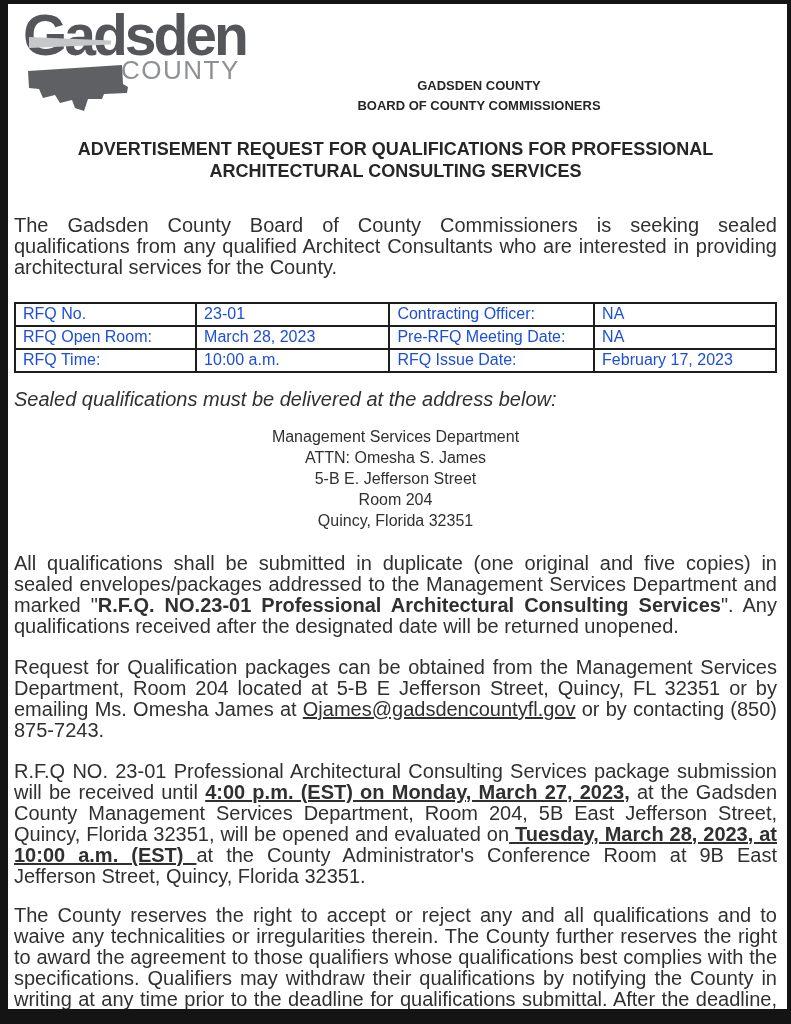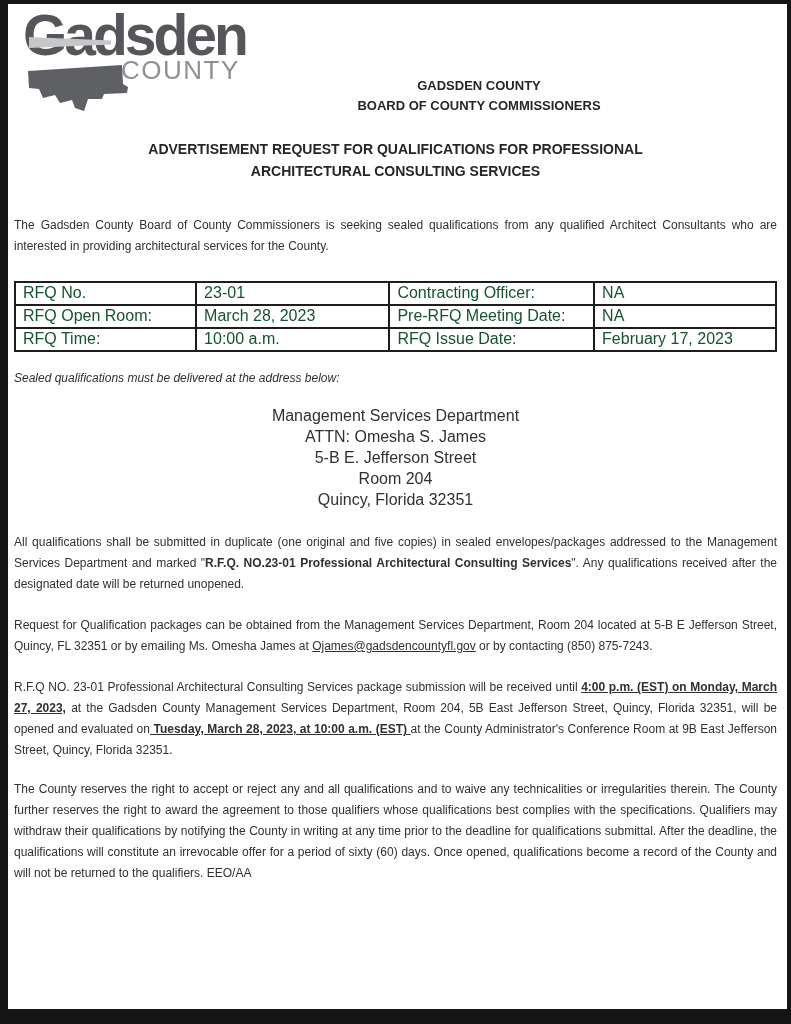--- a/index.html
+++ b/index.html
@@ -38,48 +38,48 @@
   }
   .logo-map { position: absolute; left: 6px; top: 46px; }
 
   .org-header {
     position: absolute; left: 155px; top: 72px; width: 620px;
     text-align: center; font-weight: bold; font-size: 13px; line-height: 20px;
     color: #262626;
   }
   .doc-title {
     position: absolute; left: 0; top: 134px; width: 100%;
-    text-align: center; font-weight: bold; font-size: 14px; line-height: 22px;
+    text-align: center; font-weight: bold; font-size: 18px; line-height: 22px;
     color: #262626;
   }
 
   
   p.body {
-    font-size: 12px; line-height: 21px; margin: 0 0 20px 0;
+    font-size: 20px; line-height: 21px; margin: 0 0 20px 0;
     text-align: justify; color: #303030;
   }
   p.intro { margin-bottom: 24px; }
   p.note  { text-align: left; margin-bottom: 16px; font-style: italic; }
   p.receive { margin-bottom: 18px; }
   p.reserve { margin-bottom: 0; }
 
   .address {
     text-align: center; font-size: 16px; line-height: 21px;
     margin: 0 0 22px 0; color: #303030;
   }
 
   
   table.rfq {
     border-collapse: collapse; table-layout: fixed;
     width: 763px; margin: 0 0 16px 0;
   }
   table.rfq td {
     border: 2px solid #1d1d1d; height: 23px;
     padding: 0 4px 1px 7px; font-size: 16px; line-height: 20px;
-    vertical-align: middle; color: #14532d;
+    vertical-align: middle; color: #1d4ed8;
     white-space: nowrap; overflow: hidden;
   }
   .c1 { width: 23.8%; } .c2 { width: 25.4%; } .c3 { width: 26.9%; } .c4 { width: 23.9%; }
 </style>
 </head>
 <body>
 
 <div class="page">
 
   <div class="top-area">

